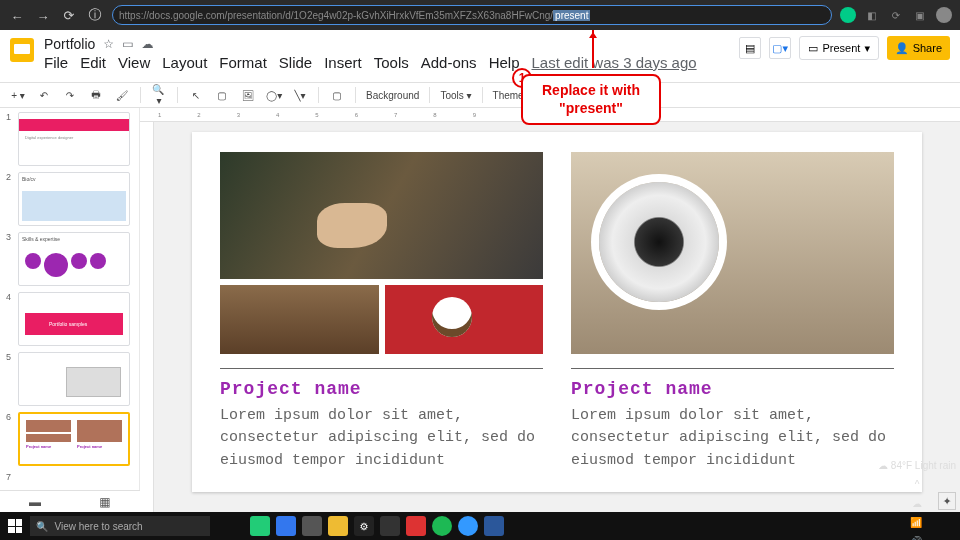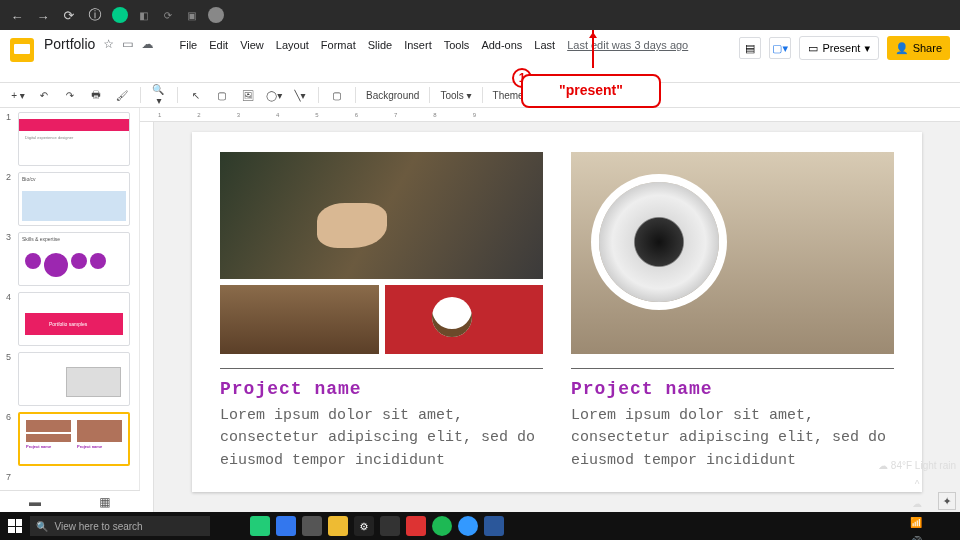--- a/index.html
+++ b/index.html
@@ -10,25 +10,25 @@
   .nav-btn { width: 18px; height: 18px; display:flex; align-items:center; justify-content:center; color:#ccc; font-size:13px; }
   .url-box { flex:1; height:20px; background:#1f1f1f; border:1px solid #4a90e2; border-radius:10px; display:flex; align-items:center; padding:0 6px; color:#888; font-size:10px; }
   .url-prefix { color:#888; }
   .url-sel { background:#5a7fa8; color:#fff; padding:0 2px; }
   .chrome-icon { width:16px; height:16px; border-radius:50%; display:flex; align-items:center; justify-content:center; font-size:10px; color:#666; }
 
   
   .app-header { height:52px; background:#fff; display:flex; align-items:flex-start; padding:6px 10px 0 10px; }
   .slides-logo { width:24px; height:24px; background:#fbbc04; border-radius:3px; position:relative; margin-right:10px; margin-top:2px; }
   .slides-logo::after { content:""; position:absolute; left:4px; top:6px; width:16px; height:10px; background:#fff; border-radius:1px; }
-  .title-area { display:flex; flex-direction:row;gap:26px; }
+  .title-area { display:flex; flex-direction:column; }
   .title-row { display:flex; align-items:center; gap:8px; }
   .doc-title { font-size:14px; color:#202124; }
   .title-icon { color:#5f6368; font-size:12px; }
-  .menu-row { display:flex; gap:12px; font-size:11px; color:#202124; margin-top:2px; align-items:center; }
+  .menu-row { display:flex; gap:12px; font-size:15px; color:#202124; margin-top:2px; align-items:center; }
   .last-edit { text-decoration:underline; color:#5f6368; }
   .header-right { margin-left:auto; display:flex; gap:8px; align-items:center; }
   .hbtn { height:24px; border:1px solid #dadce0; border-radius:3px; padding:0 8px; font-size:11px; display:flex; align-items:center; gap:4px; background:#fff; }
   .present-btn { }
   .share-btn { background:#fbbc04; border:none; }
   .sq { width:22px; height:22px; border:1px solid #dadce0; border-radius:2px; display:flex; align-items:center; justify-content:center; font-size:11px; }
   .sq.blue { color:#1a73e8; }
 
   
   .toolbar { height:26px; border-top:1px solid #e0e0e0; border-bottom:1px solid #e0e0e0; display:flex; align-items:center; gap:10px; padding:0 10px; font-size:10px; color:#444; }
@@ -100,20 +100,24 @@
   .gear { position:absolute; right:4px; bottom:30px; width:18px; height:18px; background:#f1f1f1; border:1px solid #ccc; display:flex; align-items:center; justify-content:center; font-size:11px; color:#555; }
 </style>
 </head>
 <body>
 
 <div class="browser-bar">
   <div class="nav-btn">←</div>
   <div class="nav-btn">→</div>
   <div class="nav-btn">⟳</div>
   <div class="nav-btn">ⓘ</div>
+  <div class="url-box">
+    <span class="url-prefix">https://docs.google.com/presentation/d/1O2eg4w02p-kGvhXiHrxkVfEm35mXFZsX63na8HFwCng/</span>
+      <span class="url-sel">present</span>
+  </div>
   <div class="chrome-icon" style="background:#0c8"></div>
   <div class="chrome-icon" style="color:#888">◧</div>
   <div class="chrome-icon" style="color:#888">⟳</div>
   <div class="chrome-icon" style="color:#888">▣</div>
   <div class="chrome-icon" style="background:#888"></div>
 </div>
 
 <div class="app-header">
   <div class="slides-logo"></div>
   <div class="title-area">
@@ -126,21 +130,21 @@
     <div class="menu-row">
       <span>File</span>
       <span>Edit</span>
       <span>View</span>
       <span>Layout</span>
       <span>Format</span>
       <span>Slide</span>
       <span>Insert</span>
       <span>Tools</span>
       <span>Add-ons</span>
-      <span>Last</span>
+      <span>Help</span>
       <span class="last-edit">Last edit was 3 days ago</span>
     </div>
   </div>
   <div class="header-right">
     <div class="sq">▤</div>
     <div class="sq blue">▢▾</div>
     <div class="hbtn present-btn">▭ <span>Present</span> ▾</div>
     <div class="hbtn share-btn">👤 <span>Share</span></div>
   </div>
 </div>
@@ -256,20 +260,21 @@
 <div class="modebar">
   <div>▬</div>
   <div>▦</div>
 </div>
 
 <div class="gear">✦</div>
 
 <div class="anno-arrow"></div>
 <div class="anno-badge">1</div>
 <div class="anno-box">
+  <div>Replace it with</div>
   <div>"present"</div>
 </div>
 
 <div class="taskbar">
   <div class="start">
       <span></span>
       <span></span>
       <span></span>
       <span></span>
     </div>

